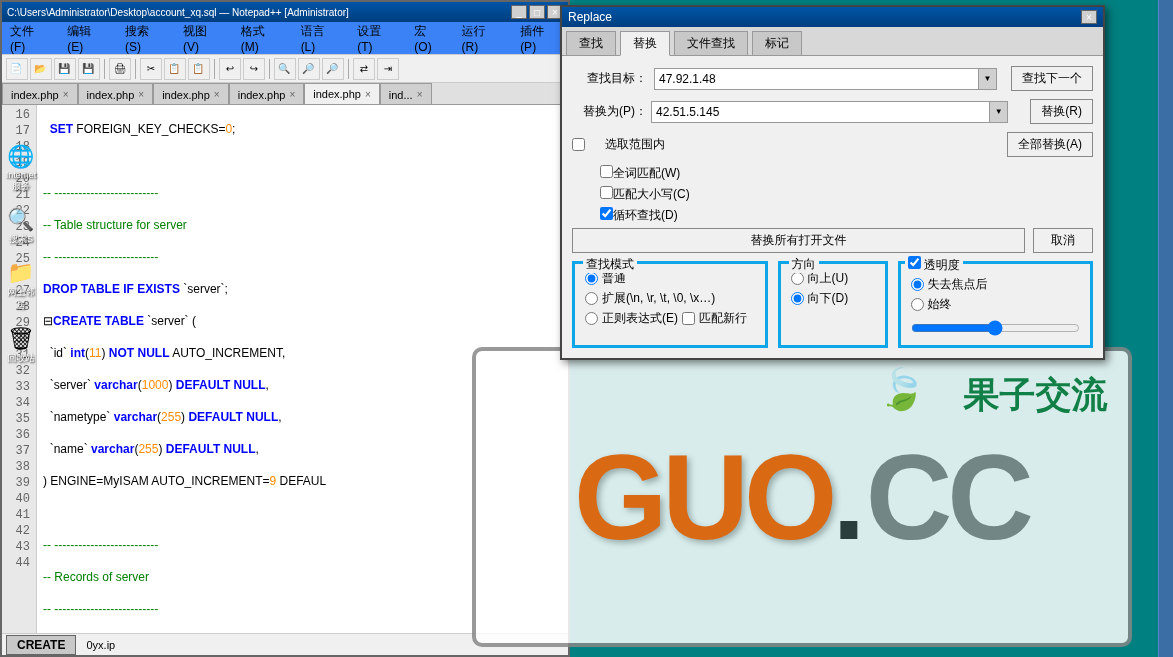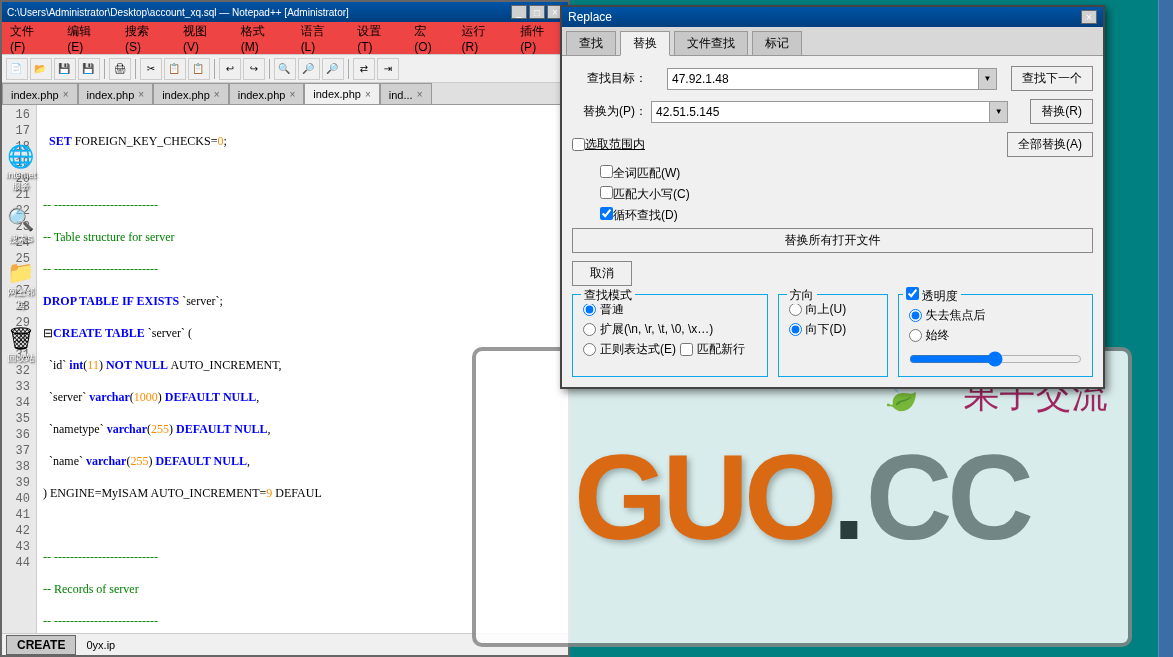--- a/index.html
+++ b/index.html
@@ -28,21 +28,21 @@
       color: white;
       padding: 3px 5px;
       font-size: 11px;
       display: flex;
       align-items: center;
       justify-content: space-between;
       height: 20px;
     }
 
     .notepad-menu {
-      background: #ef4444;
+      background: #3b82f6;
       border-bottom: 1px solid #ccc;
       padding: 16px 4px;
       display: flex;
       gap: 10px;
       font-size: 12px;
       height: 32px;
       align-items: center;
     }
 
     .menu-item {
@@ -112,22 +112,22 @@
       min-width: 35px;
       user-select: none;
     }
 
     .line-num {
       line-height: 16px;
       padding: 0 2px;
     }
 
     .code-content {
-      padding: 12px 6px;
-      font-family: Liberation Serif, serif;
+      padding: 0 6px;
+      font-family: Liberation Sans, sans-serif;
       font-size: 12px;
       white-space: pre;
       overflow: hidden;
       flex: 1;
       line-height: 16px;
     }
 
     .code-line {
       line-height: 16px;
       display: block;
@@ -252,21 +252,21 @@
       padding-left: 28px;
     }
 
     .section-row {
       display: flex;
       gap: 10px;
       margin-top: 8px;
     }
 
     .section-box {
-      border: 1px solid #0ea5e9;
+      border: 3px solid #0ea5e9;
       padding: 6px 10px;
       position: relative;
       flex: 1;
     }
 
     .section-title {
       position: absolute;
       top: -8px;
       left: 8px;
       background: #f0f0f0;
@@ -332,22 +332,22 @@
       font-size: 120px;
       font-weight: 900;
       color: #333;
     }
 
     .logo-text-right {
       position: absolute;
       right: 20px;
       top: 20px;
       font-size: 36px;
-      font-weight: normal;
-      color: #be185d;
+      font-weight: bold;
+      color: #15803d;
       font-family: SimHei, Arial, sans-serif;
     }
 
     .logo-leaf {
       position: absolute;
       top: 15px;
       right: 200px;
       font-size: 40px;
       color: #4a8f2a;
     }
@@ -534,21 +534,21 @@
   <div class="dialog-tabs">
     <div class="dialog-tab">查找</div>
     <div class="dialog-tab active">替换</div>
     <div class="dialog-tab">文件查找</div>
     <div class="dialog-tab">标记</div>
   </div>
 
   <div class="dialog-body">
 
     <div style="display:flex; align-items:center; margin-bottom:8px; gap:6px;">
-      <div style="display:flex; align-items:center; flex:1; gap:20px;">
+      <div style="display:flex; align-items:center; flex:1; gap:7px;">
         <label class="field-label">查找目标：</label>
         <div class="input-with-dropdown">
           <input class="field-input" type="text" value="47.92.1.48" style="">
           <div class="field-dropdown">▼</div>
         </div>
       </div>
       <div class="btn-col">
         <button class="dialog-btn">查找下一个</button>
       </div>
     </div>
@@ -560,41 +560,41 @@
           <input class="field-input" type="text" value="42.51.5.145" style="">
           <div class="field-dropdown">▼</div>
         </div>
       </div>
       <div class="btn-col">
         <button class="dialog-btn">替换(R)</button>
       </div>
     </div>
 
     <div style="display:flex; align-items:center; gap:10px; margin-bottom:8px;">
-      <div style="display:flex; align-items:center; gap:0; flex:1;text-decoration:underline;">
+      <div style="display:flex; align-items:center; gap:20px; flex:1;">
         <input type="checkbox" style="">
         <label>选取范围内</label>
       </div>
       <button class="dialog-btn">全部替换(A)</button>
     </div>
 
     <div class="checkbox-row">
       <input type="checkbox" style="">
       <label>全词匹配(W)</label>
     </div>
     <div class="checkbox-row">
       <input type="checkbox" style="">
       <label>匹配大小写(C)</label>
     </div>
     <div class="checkbox-row">
       <input type="checkbox" checked="" style="">
       <label>循环查找(D)</label>
     </div>
 
-    <div style="display:flex; gap:8px; margin-bottom:8px; margin-top:4px;flex-direction:column;">
+    <div style="display:flex; gap:8px; margin-bottom:8px; margin-top:4px;">
       <button class="dialog-btn" style="flex:1;">替换所有打开文件</button>
       <button class="dialog-btn" style="width:60px;">取消</button>
     </div>
 
     <div class="section-row">
 
       <div class="section-box">
         <span class="section-title">查找模式</span>
         <div class="radio-row">
           <input type="radio" name="search" checked="" style="">

